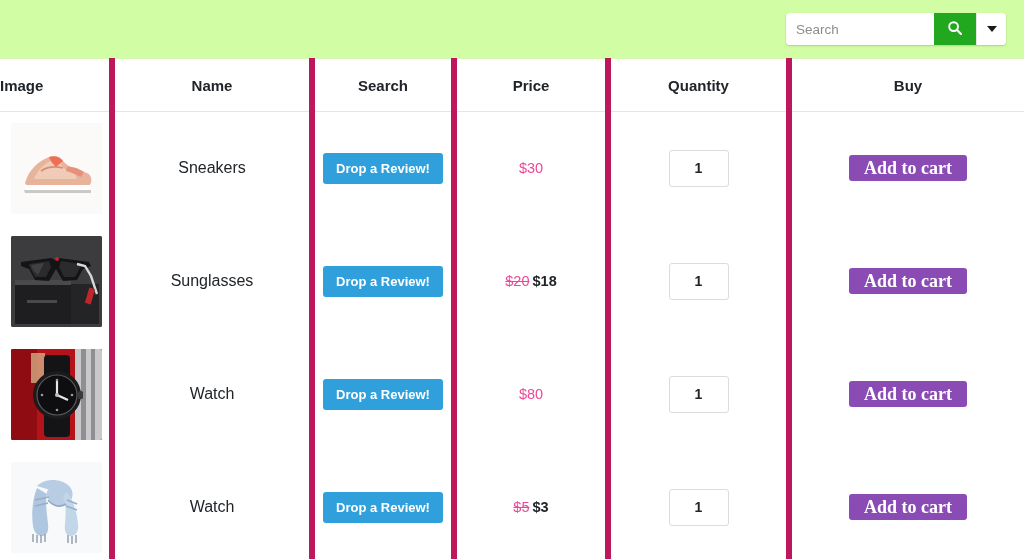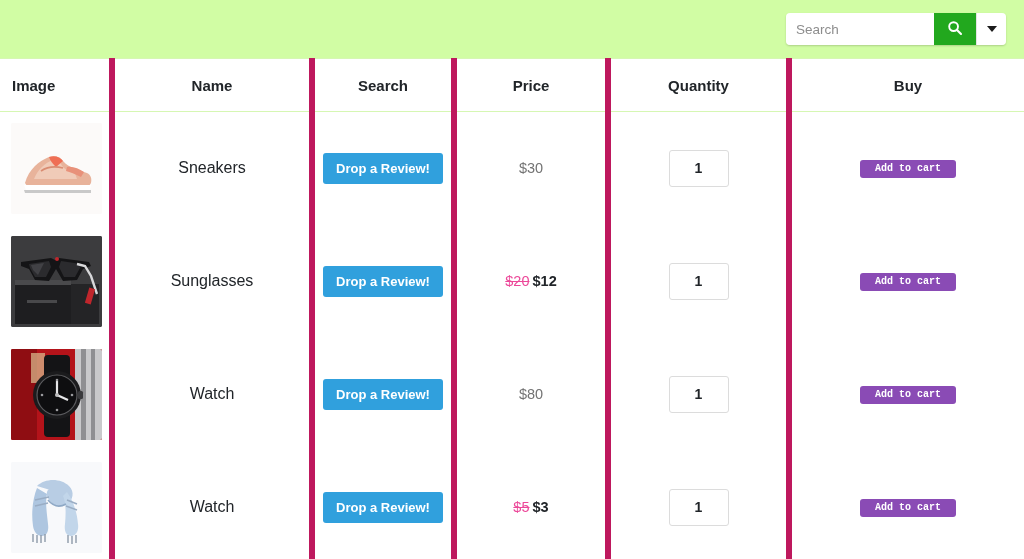--- a/index.html
+++ b/index.html
@@ -86,21 +86,21 @@
   }
   table.products thead th {
     border-top: 1px solid #d6f7b3;
     border-bottom: 1px solid #d6f7b3;
     height: 53px;
     font-size: 15px;
     font-weight: bold;
     text-align: center;
     background: #ffffff;
   }
-  table.products thead th:first-child { border-left: none; text-align: left; padding-left: 12px; margin-left: 41px; }
+  table.products thead th:first-child { border-left: none; text-align: left; padding-left: 0; margin-left: 41px; }
   table.products thead th:last-child  { border-right: none; margin-left: 28px; }
   table.products tbody td:first-child { border-left: none; }
   table.products tbody td:last-child  { border-right: none; }
 
   .col-image    { width: 112px; }
   .col-name     { width: 200px; }
   .col-reviews  { width: 142px; }
   .col-price    { width: 154px; }
   .col-quantity { width: 181px; }
   .col-buy      { width: 235px; }
@@ -140,36 +140,36 @@
     white-space: nowrap;
     text-align: center;
   }
   .btn-cart {
     display: inline-block;
     background: #8a4bb5;
     color: #ffffff;
     border: none;
     border-radius: 3px;
     padding: 4px 15px;
-    font-family: Liberation Mono, monospace;
-    font-size: 10px;
+    font-family: Liberation Serif, serif;
+    font-size: 18px;
     font-weight: bold;
     line-height: 1;
     cursor: pointer;
     white-space: nowrap;
   }
 
   .price-old {
     text-decoration: line-through;
     font-weight: normal;
     color: #ec4899;
     margin-right: 3px;
   }
   .price-new { font-weight: bold; color: #212529; }
-  .price-plain { font-weight: normal; color: #737373; }
+  .price-plain { font-weight: normal; color: #ec4899; }
 
   .qty-input {
     width: 60px;
     height: 37px;
     text-align: center;
     border: 1px solid #dcdcdc;
     border-radius: 3px;
     background: #ffffff;
     font-family: "Liberation Sans", sans-serif;
     font-size: 14px;
@@ -270,21 +270,21 @@
           </svg>
         </div>
       </td>
       <td>
         <span class="pname">Sunglasses</span>
       </td>
       <td>
         <button class="btn-review">Drop a Review!</button>
       </td>
       <td>
-        <span class="price-old" style="display: inline;">$20</span><span class="price-new">$12</span>
+        <span class="price-old" style="display: inline;">$20</span><span class="price-new">$18</span>
       </td>
       <td>
         <input class="qty-input" type="text" value="1" style="">
       </td>
       <td>
         <button class="btn-cart">Add to cart</button>
       </td>
     </tr>
 
     <tr>

